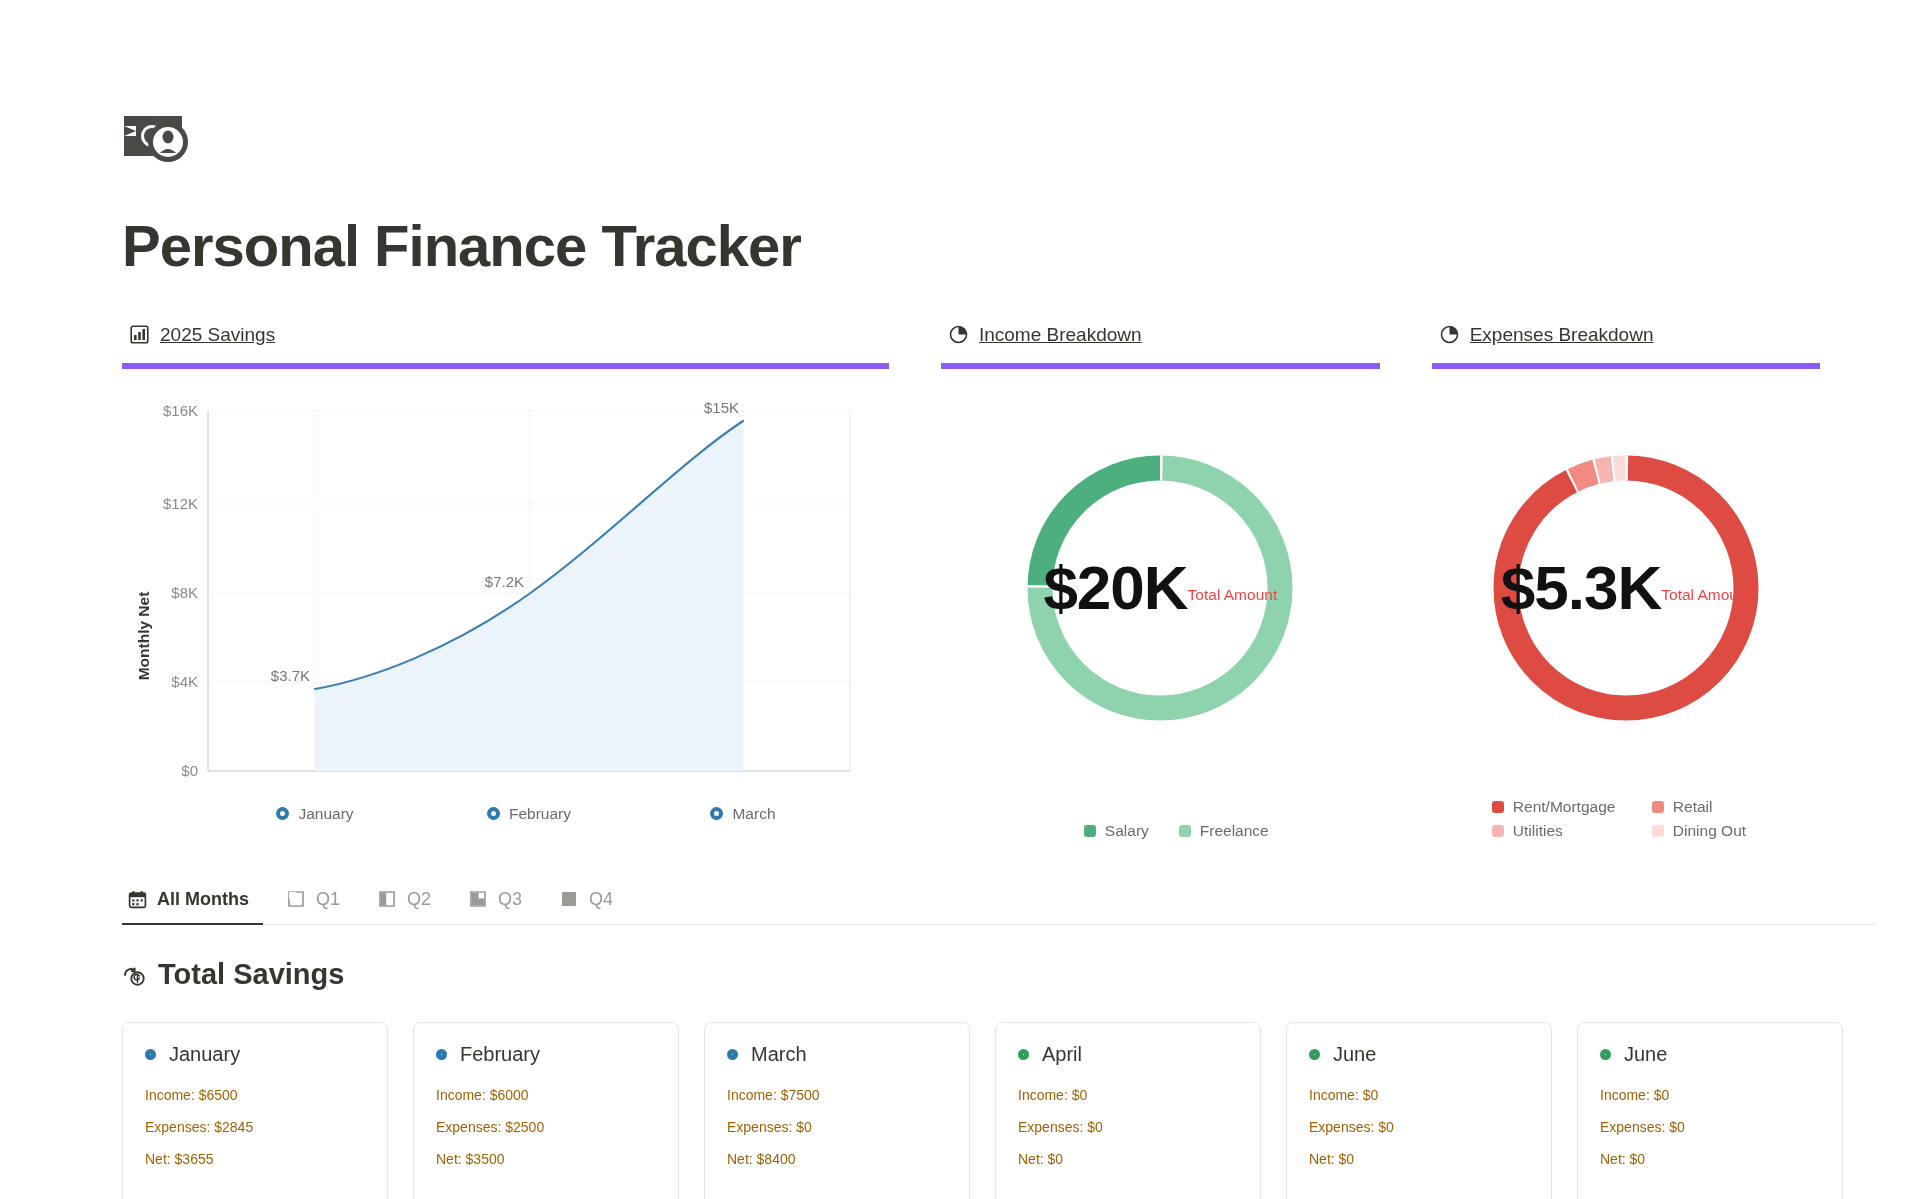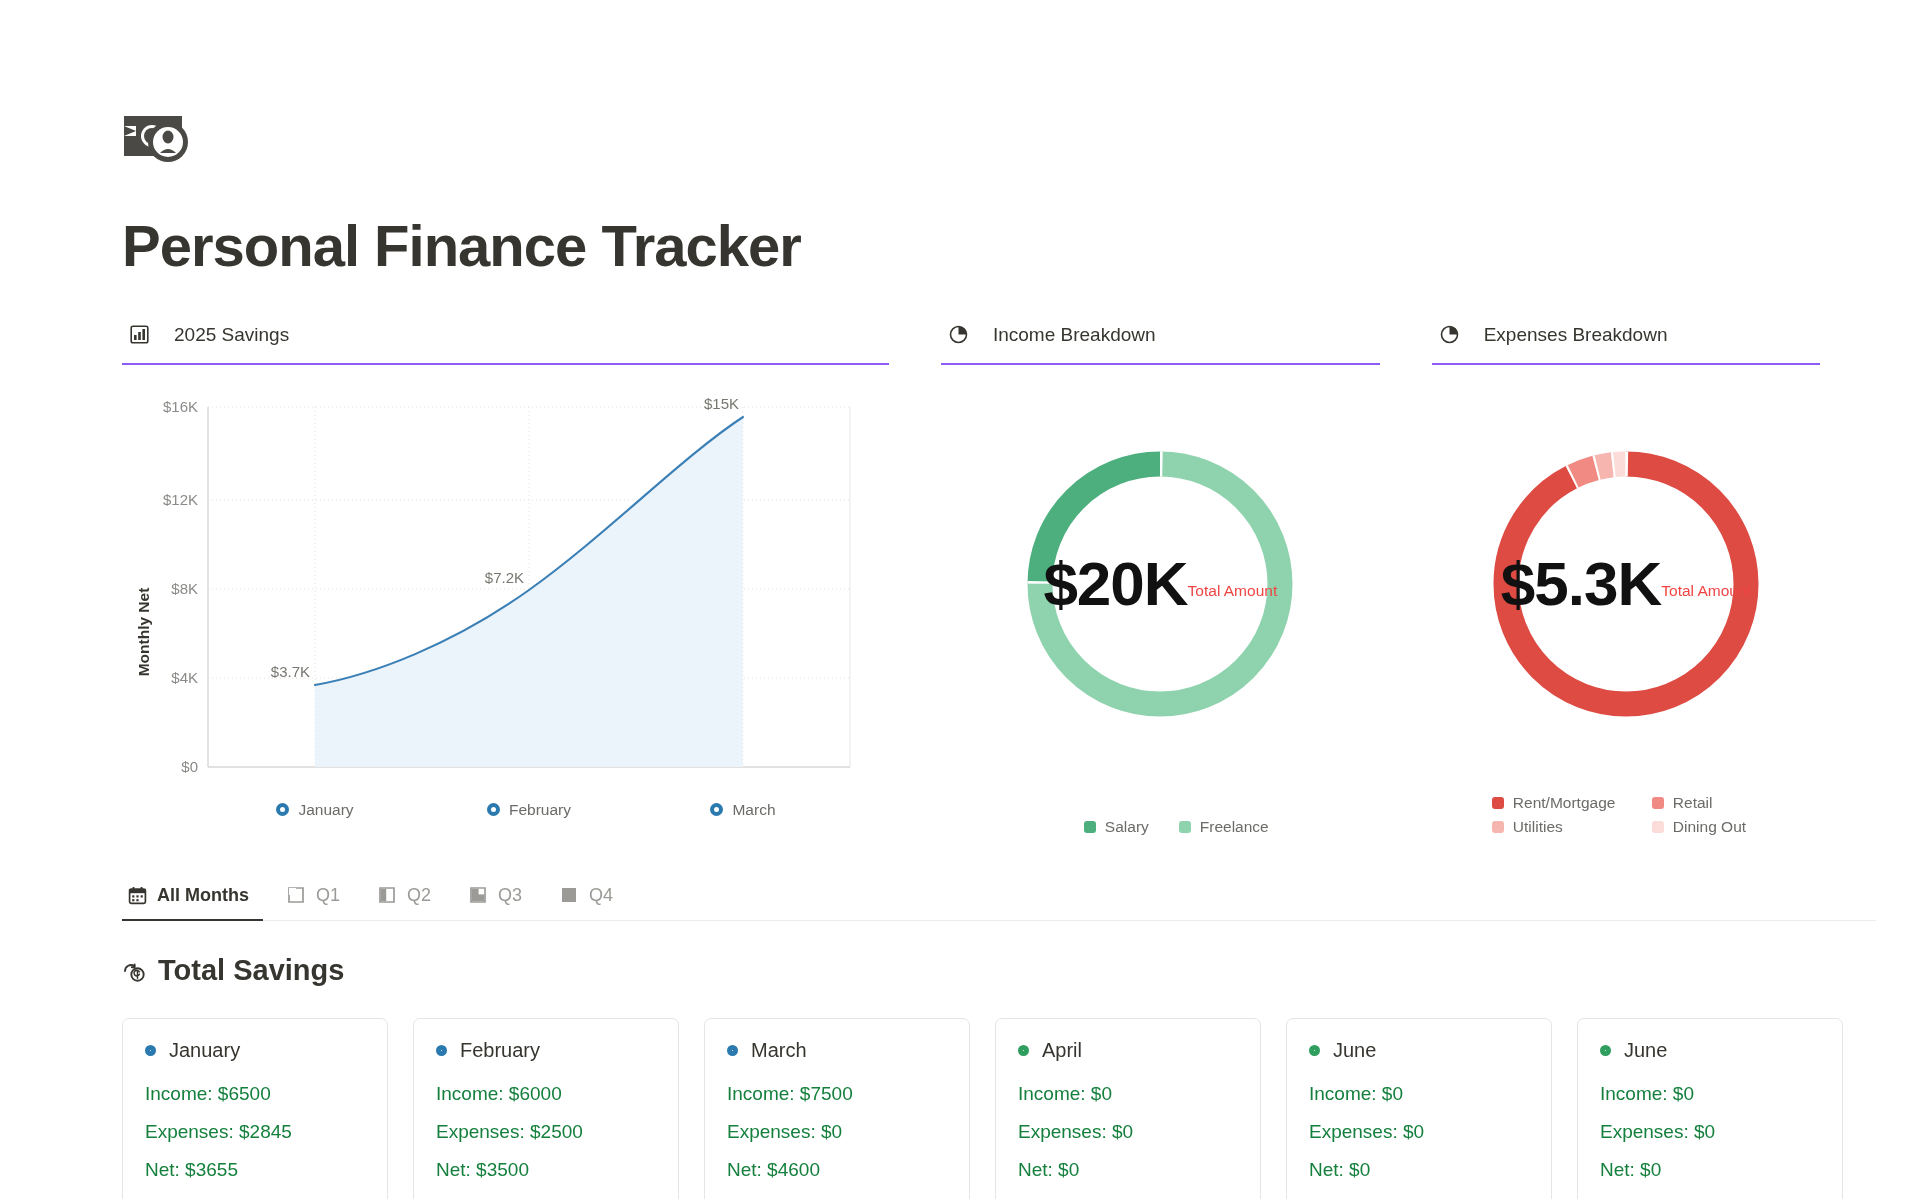--- a/index.html
+++ b/index.html
@@ -25,23 +25,24 @@
     display: flex; gap: 0px; margin-top: 46px;
     padding-left: 122px; padding-right: 100px;
     align-items: flex-start;
   }
   .panel { position: relative; }
   .panel-savings { width: 790px; }
   .panel-income  { width: 452px; margin-left: 52px; }
   .panel-expense { width: 400px; margin-left: 52px; }
 
   .panel-head {
-    display: flex; align-items: center; gap: 25px;
+    display: flex; align-items: center; gap: 11px;
     padding: 0 0 17px 8px;
-    border-bottom: 2px solid #8b5cf6;
+    border-bottom: 6px solid #8b5cf6;
+    text-decoration: underline;
   }
   .panel-head .ttl { font-size: 19px; color: #37352f; }
   .mini-icon { width: 19px; height: 19px; display:inline-block; flex:none; }
 
   
   .chart-wrap { position: relative; height: 445px; margin-top: 30px; }
   .y-title {
     position: absolute; left: 22px; top: 228px;
     transform: rotate(-90deg) translate(-50%,0);
     transform-origin: left center;
@@ -102,21 +103,21 @@
     display:flex; gap: 25px; margin: 31px 0 0 122px; padding-right: 100px;
   }
   .card {
     width: 266px; flex:none; border: 1px solid #e6e5e3; border-radius: 7px;
     padding: 20px 22px 22px 22px; background:#fff;
   }
   .card-head { display:flex; align-items:center; gap: 13px; margin-bottom: 21px; }
   .card-dot { width: 11px; height: 11px; border-radius:50%; border: 5px solid #2a7ab0; background:#fff; flex:none; }
   .card-dot.green { border-color:#2f9e5f; }
   .card-title { font-size: 20px; color:#37352f; }
-  .card-line { font-size: 19px; color:#15803d; margin-bottom: 16px; }
+  .card-line { font-size: 14px; color:#a16207; margin-bottom: 16px; }
 </style>
 </head>
 <body>
 
 <div class="page">
 
   <div class="header">
     <div class="doc-icon">
       <svg width="78" height="62" viewBox="0 0 78 62">
         <rect x="2" y="4" width="58" height="40" fill="#4a4945"></rect>
@@ -394,21 +395,21 @@
       <div class="card-line">Net: $3500</div>
     </div>
 
     <div class="card">
       <div class="card-head">
         <span class="card-dot"></span>
         <span class="card-title">March</span>
       </div>
       <div class="card-line">Income: $7500</div>
       <div class="card-line">Expenses: $0</div>
-      <div class="card-line">Net: $4600</div>
+      <div class="card-line">Net: $8400</div>
     </div>
 
     <div class="card">
       <div class="card-head">
         <span class="card-dot green"></span>
         <span class="card-title">April</span>
       </div>
       <div class="card-line">Income: $0</div>
       <div class="card-line">Expenses: $0</div>
       <div class="card-line">Net: $0</div>

